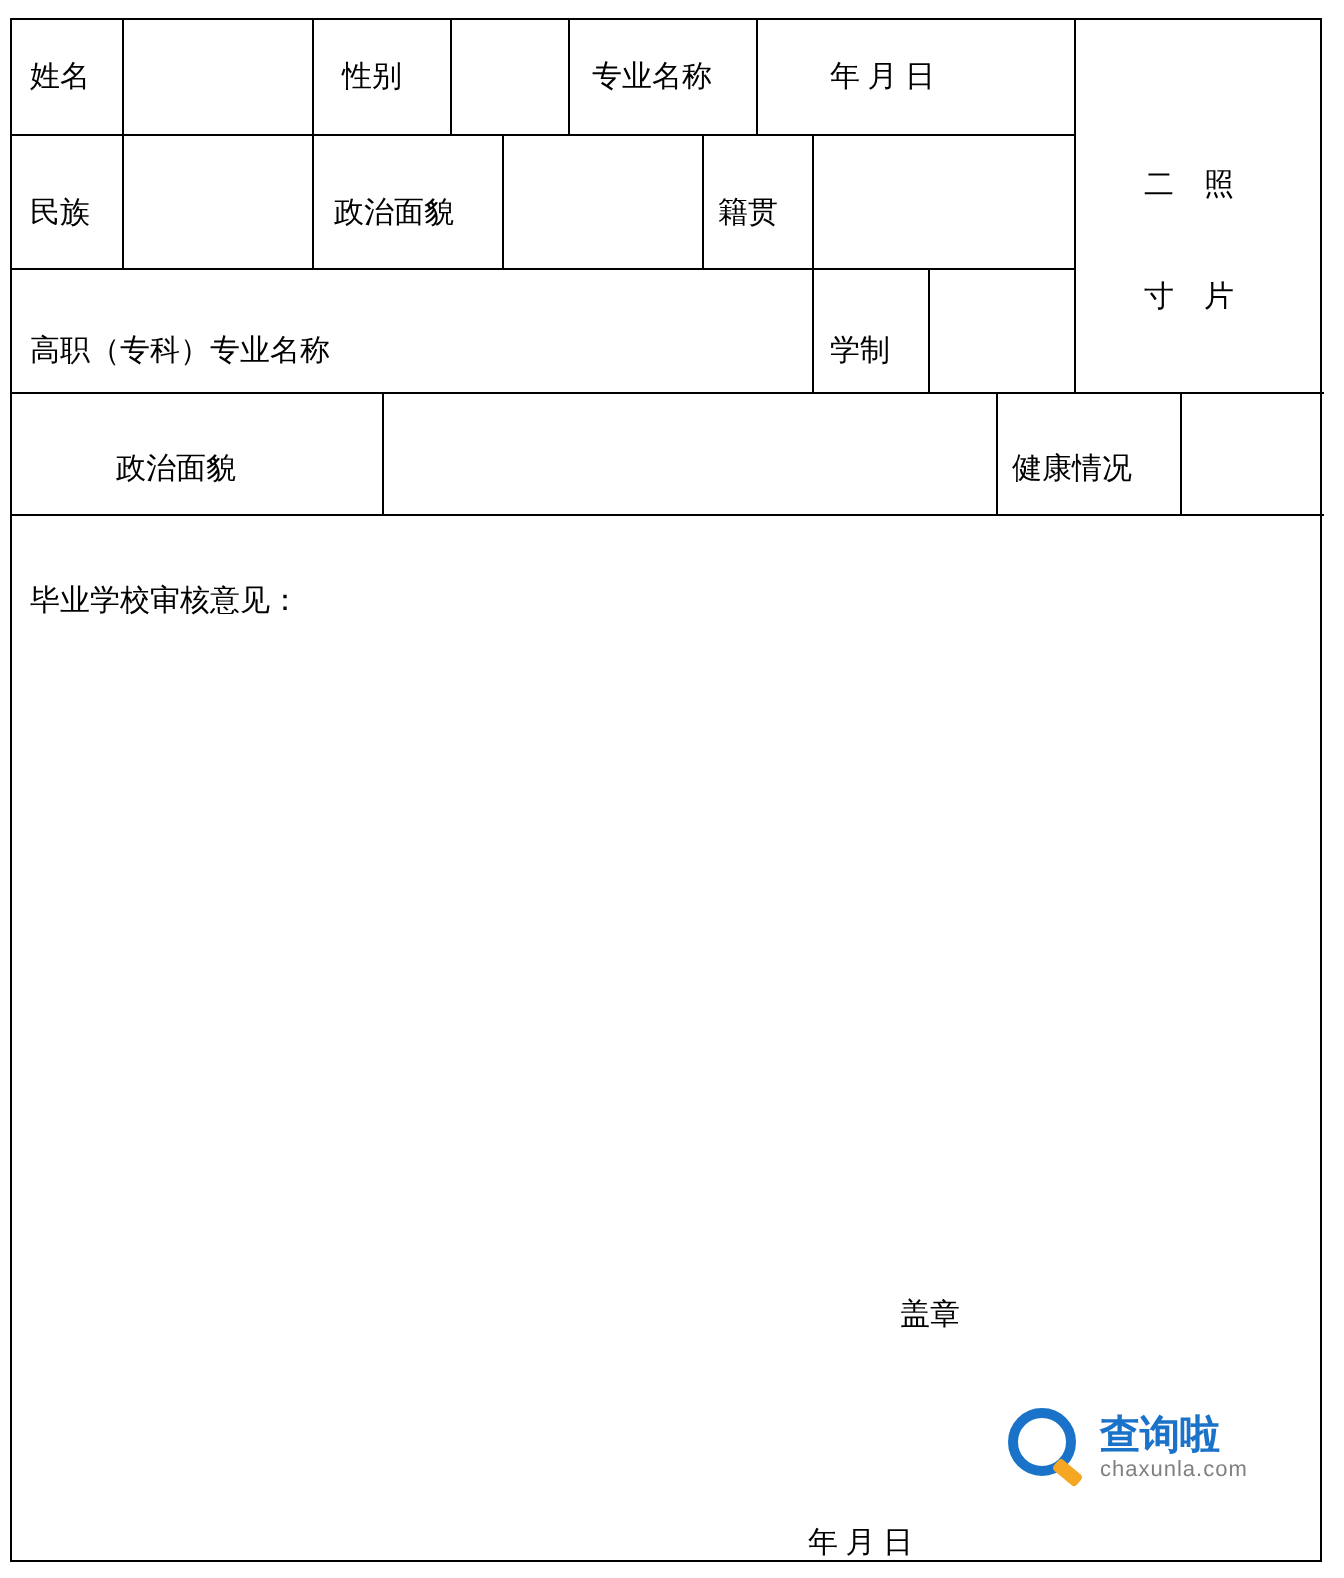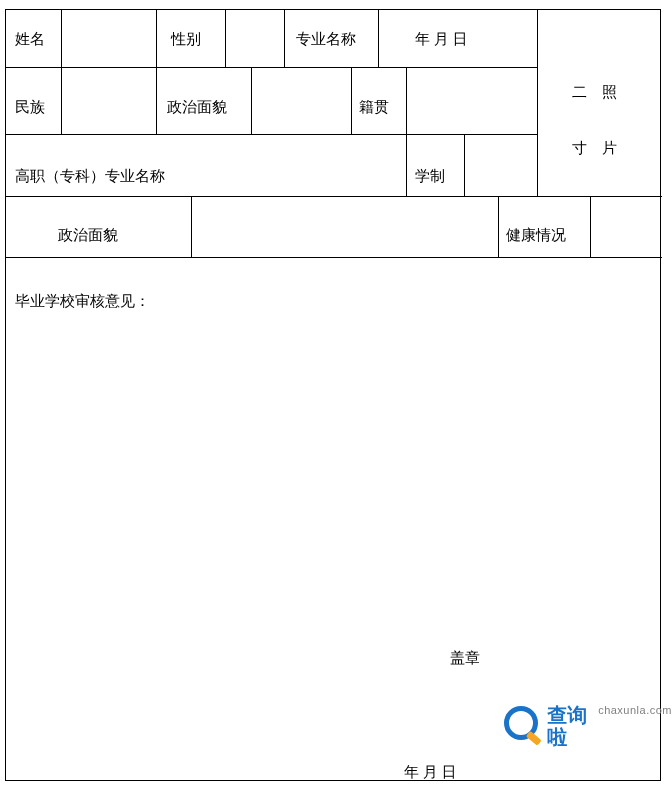--- a/index.html
+++ b/index.html
@@ -81,21 +81,21 @@
     top: 24px;
     width: 15px;
     height: 7px;
     background: #f5a623;
     border-radius: 2px;
     transform: rotate(40deg);
     transform-origin: left center;
   }
   .wm-texts {
     display: flex;
-    flex-direction: row;
+    flex-direction: column;
     justify-content: center;
   }
   .wm-cn {
     font-family: "Liberation Sans", sans-serif;
     font-size: 20px;
     font-weight: bold;
     color: #1a73c9;
     line-height: 22px;
   }
   .wm-en {

